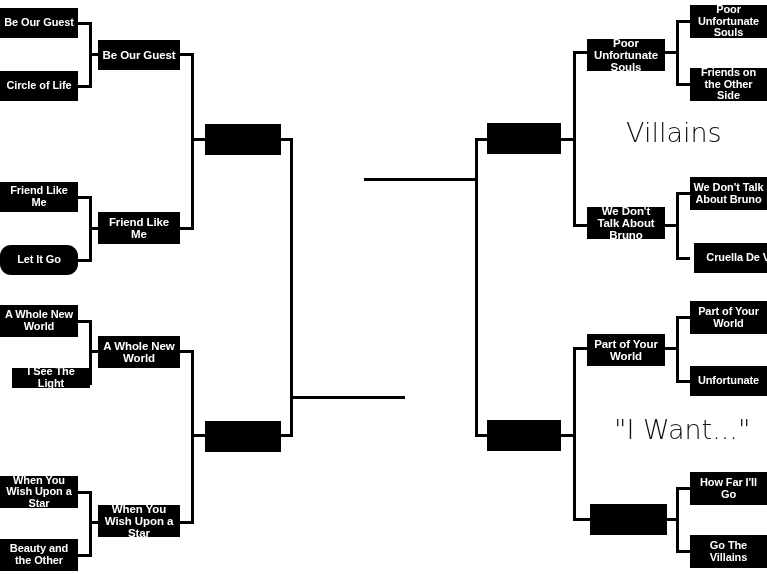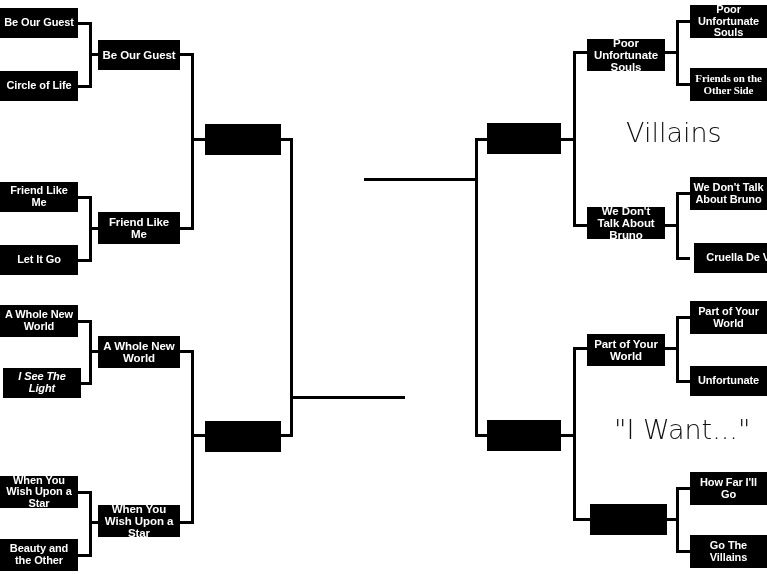--- a/index.html
+++ b/index.html
@@ -63,21 +63,21 @@
   }
 </style>
 </head>
 <body>
 
 <div id="bracket-root">
 
   <div class="slot r1 align-left" style="left:0px;  top:8px;   width:78px; height:30px;">Be Our Guest</div>
   <div class="slot r1 align-left" style="left:0px;  top:71px;  width:78px; height:30px;">Circle of Life</div>
   <div class="slot r1 align-left" style="left:0px;  top:182px; width:78px; height:30px;">Friend Like Me</div>
-  <div class="slot r1 align-left" style="left:0px;  top:245px; width:78px; height:30px;">Let It Go</div>
+  <div class="slot r1 align-left" style="left:0px;  top:245px; width:78px; height:30px;border-radius:11px;">Let It Go</div>
 
   <div class="ln h" style="left:78px;  top:22px;  width:14px;"></div>
   <div class="ln h" style="left:78px;  top:85px;  width:14px;"></div>
   <div class="ln v" style="left:89px;  top:22px;  height:66px;"></div>
   <div class="ln h" style="left:89px;  top:53px;  width:12px;"></div>
 
   <div class="ln h" style="left:78px;  top:196px; width:14px;"></div>
   <div class="ln h" style="left:78px;  top:259px; width:14px;"></div>
   <div class="ln v" style="left:89px;  top:196px; height:66px;"></div>
   <div class="ln h" style="left:89px;  top:227px; width:12px;"></div>
@@ -86,21 +86,21 @@
   <div class="slot r2" style="left:98px; top:212px; width:82px; height:32px;">Friend Like Me</div>
 
   <div class="ln h" style="left:180px; top:53px;  width:14px;"></div>
   <div class="ln h" style="left:180px; top:227px; width:14px;"></div>
   <div class="ln v" style="left:191px; top:53px;  height:177px;"></div>
   <div class="ln h" style="left:191px; top:138px; width:16px;"></div>
 
   <div class="slot r3 empty" style="left:205px; top:124px; width:76px; height:31px;"></div>
 
   <div class="slot r1 align-left" style="left:0px;  top:305px; width:78px; height:32px;">A Whole New World</div>
-  <div class="slot r1 align-left" style="left:3px;  top:368px; width:78px; height:30px;font-style:italic;">I See The Light</div>
+  <div class="slot r1 align-left" style="left:12px;  top:368px; width:78px; height:20px;">I See The Light</div>
   <div class="slot r1 align-left" style="left:0px;  top:476px; width:78px; height:32px;">When You Wish Upon a Star</div>
   <div class="slot r1 align-left" style="left:0px;  top:539px; width:78px; height:32px;">Beauty and the Other</div>
 
   <div class="ln h" style="left:78px;  top:320px; width:14px;"></div>
   <div class="ln h" style="left:78px;  top:382px; width:14px;"></div>
   <div class="ln v" style="left:89px;  top:320px; height:65px;"></div>
   <div class="ln h" style="left:89px;  top:350px; width:12px;"></div>
 
   <div class="ln h" style="left:78px;  top:491px; width:14px;"></div>
   <div class="ln h" style="left:78px;  top:554px; width:14px;"></div>
@@ -116,21 +116,21 @@
   <div class="ln h" style="left:191px; top:434px; width:16px;"></div>
 
   <div class="slot r3 empty" style="left:205px; top:421px; width:76px; height:31px;"></div>
 
   <div class="ln h" style="left:281px; top:138px; width:12px;"></div>
   <div class="ln h" style="left:281px; top:434px; width:12px;"></div>
   <div class="ln v" style="left:290px; top:138px; height:299px;"></div>
   <div class="ln h" style="left:290px; top:396px; width:115px;"></div>
 
   <div class="slot r1" style="left:690px; top:5px;   width:77px; height:33px;">Poor Unfortunate Souls</div>
-  <div class="slot r1" style="left:690px; top:68px;  width:77px; height:33px;font-family:Liberation Serif, serif;">Friends on the Other Side</div>
+  <div class="slot r1" style="left:690px; top:68px;  width:77px; height:33px;">Friends on the Other Side</div>
   <div class="slot r1" style="left:690px; top:177px; width:77px; height:33px;">We Don't Talk About Bruno</div>
   <div class="slot r1" style="left:694px; top:243px; width:94px; height:30px;">Cruella De Vil</div>
 
   <div class="ln h" style="left:676px; top:20px;  width:14px;"></div>
   <div class="ln h" style="left:676px; top:83px;  width:14px;"></div>
   <div class="ln v" style="left:676px; top:20px;  height:66px;"></div>
   <div class="ln h" style="left:664px; top:51px;  width:15px;"></div>
 
   <div class="ln h" style="left:676px; top:192px; width:14px;"></div>
   <div class="ln h" style="left:676px; top:257px; width:14px;"></div>

